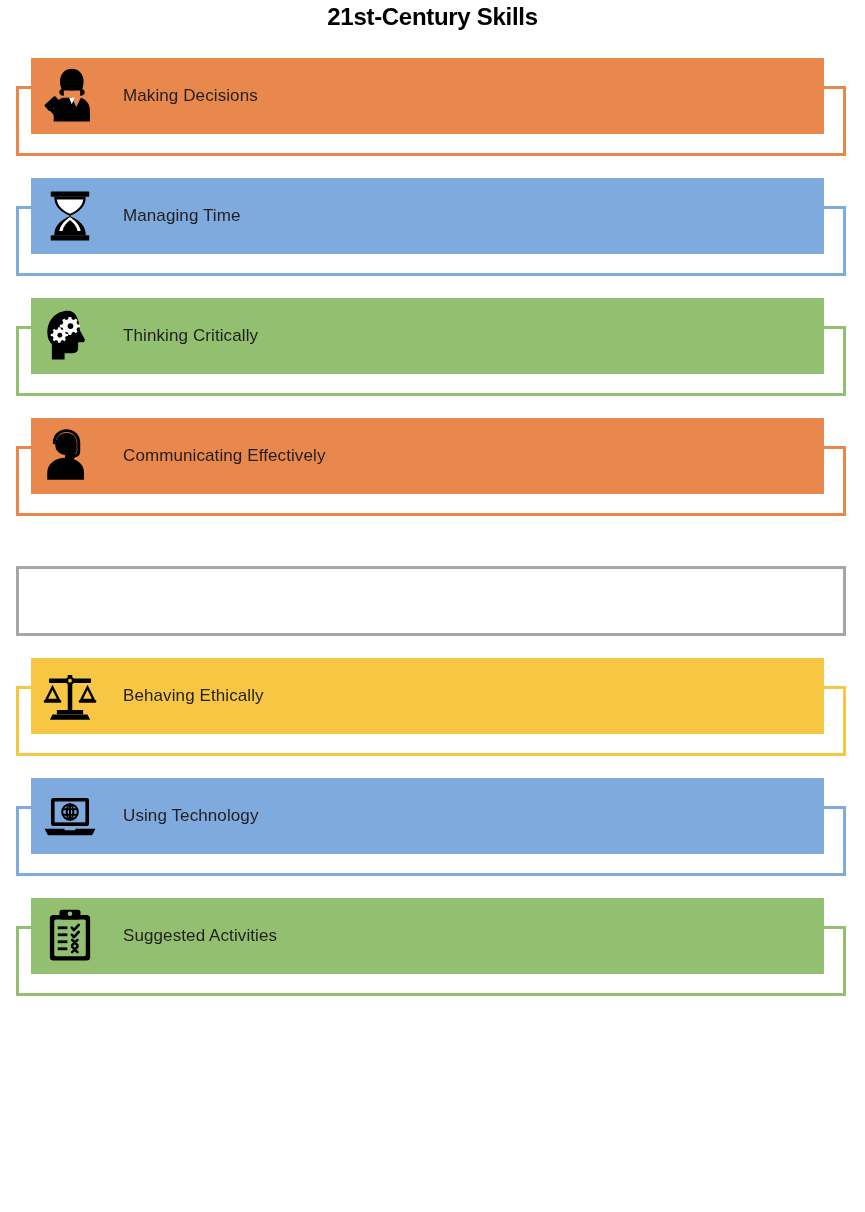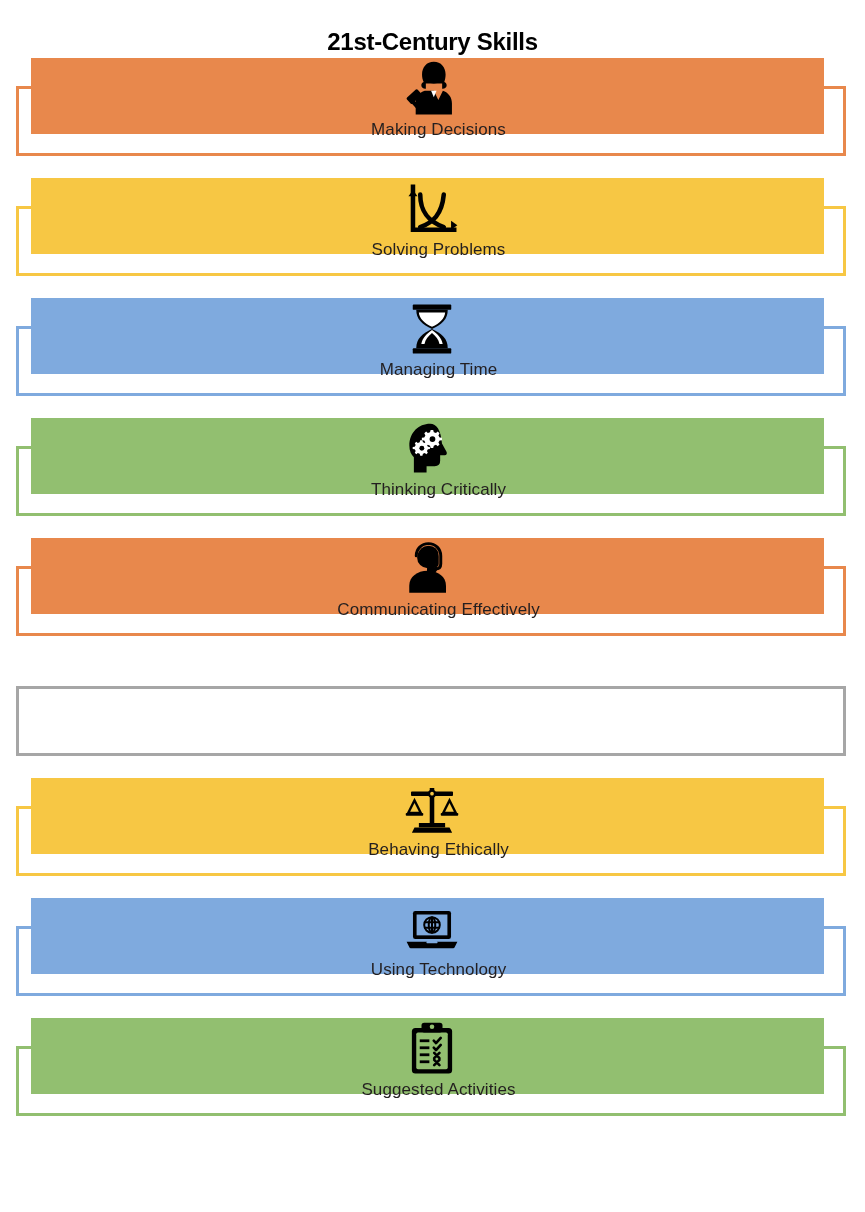--- a/index.html
+++ b/index.html
@@ -10,21 +10,21 @@
     overflow:hidden;
     position:relative;
   }
   #page-title{
     text-align:center;
     font-size:24px;
     font-weight:bold;
     color:#000000;
     letter-spacing:-0.3px;
     margin:0;
-    padding-top:28px;
+    padding-top:3px;
     height:28px;
     line-height:28px;
   }
   #rows{
     position:absolute;
     top:52px;left:0;right:0;
   }
   .row{
     position:relative;
     height:120px;
@@ -41,21 +41,20 @@
   }
   .row-bar{
     position:absolute;
     left:31px;
     top:6px;
     width:793px;
     height:76px;
     box-sizing:border-box;
     display:flex;
     align-items:center;
-    flex-direction:column;
   }
   .row-icon{
     width:62px;
     height:62px;
     margin-left:8px;
     flex:0 0 auto;
     display:flex;
     align-items:center;
     justify-content:center;
   }
@@ -88,35 +87,20 @@
       <g>
         <rect x="4" y="36" width="16" height="9" rx="1.5" transform="rotate(-42 12 40)"></rect>
         <rect x="13" y="41" width="4.5" height="20" rx="2" transform="rotate(-42 15 51)"></rect>
       </g>
     </svg>
         </span>
         <span class="row-label">Making Decisions</span>
       </div>
     </div>
     <div class="row">
-      <div class="row-outline" style="border-color: rgb(247, 199, 68);"></div>
-      <div class="row-bar" style="background: rgb(247, 199, 68);">
-        <span class="row-icon">
-          <svg viewBox="0 0 64 64" width="58" height="58" fill="none" stroke="#000" stroke-width="5">
-      <path d="M11 5v50h48" stroke-linecap="butt"></path>
-      <path d="M11 11l-5 7h10z" fill="#000" stroke="none"></path>
-      <path d="M53 55l7-5-7-5z" fill="#000" stroke="none"></path>
-      <path d="M19 16c0 20 10 30 26 36" stroke-linecap="round"></path>
-      <path d="M45 16c-2 22-12 31-26 36" stroke-linecap="round"></path>
-    </svg>
-        </span>
-        <span class="row-label">Solving Problems</span>
-      </div>
-    </div>
-    <div class="row">
       <div class="row-outline" style="border-color: rgb(127, 170, 222);"></div>
       <div class="row-bar" style="background: rgb(127, 170, 222); align-items: center;">
         <span class="row-icon">
           <svg viewBox="0 0 64 64" width="56" height="56" fill="#000">
       <rect x="10" y="4" width="44" height="6" rx="1"></rect>
       <rect x="10" y="54" width="44" height="6" rx="1"></rect>
       <path d="M14 10h36c0 11-7 17-18 22-11-5-18-11-18-22z"></path>
       <path d="M17 13h30c-.6 7-6 12-15 16.5C23 25 17.6 20 17 13z" fill="#fff"></path>
       <path d="M14 54h36c0-11-7-17-18-22-11 5-18 11-18 22z"></path>
       <path d="M32 35c-5 4-8 8-9 13h-4c1-7 6-11 13-16z" fill="#fff" opacity="0"></path>

